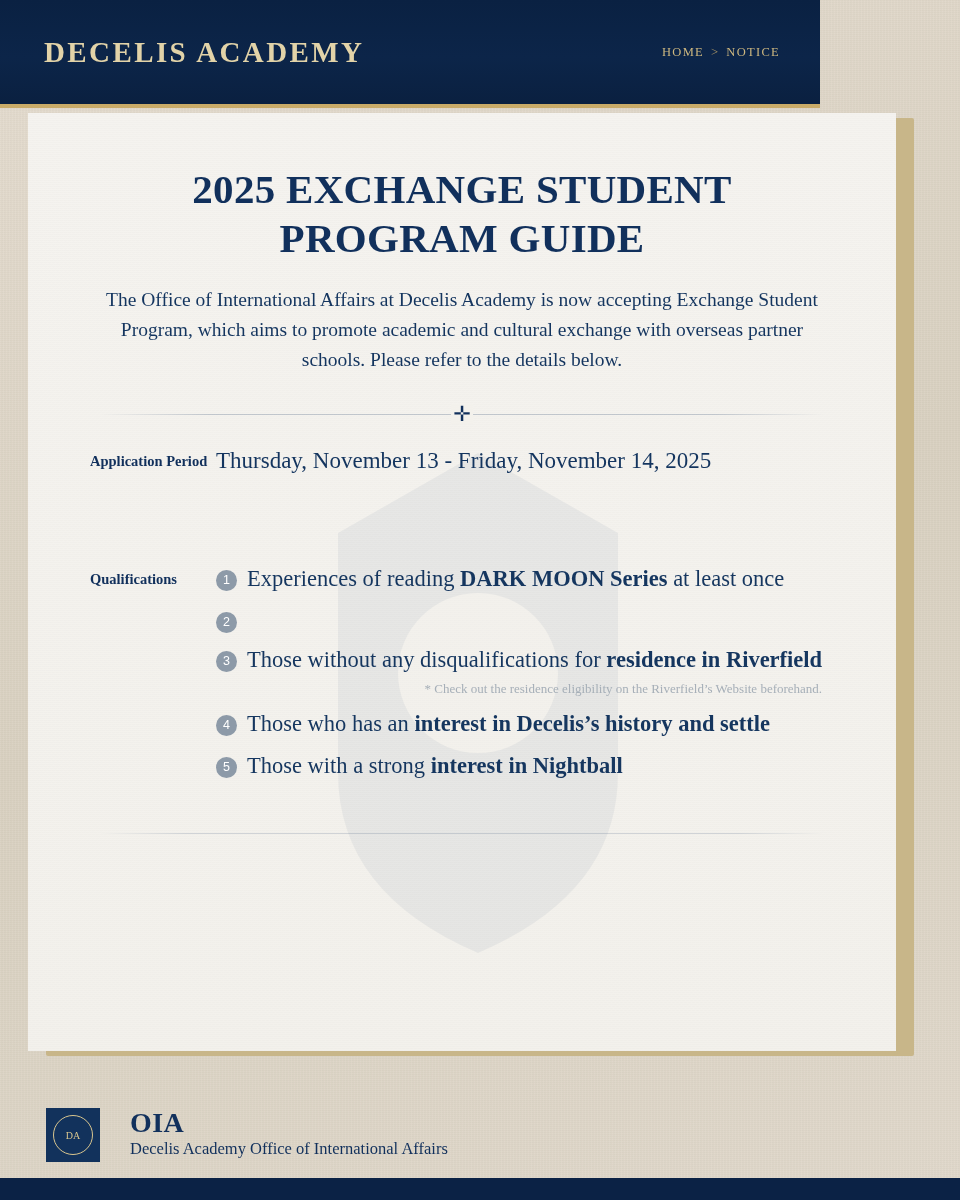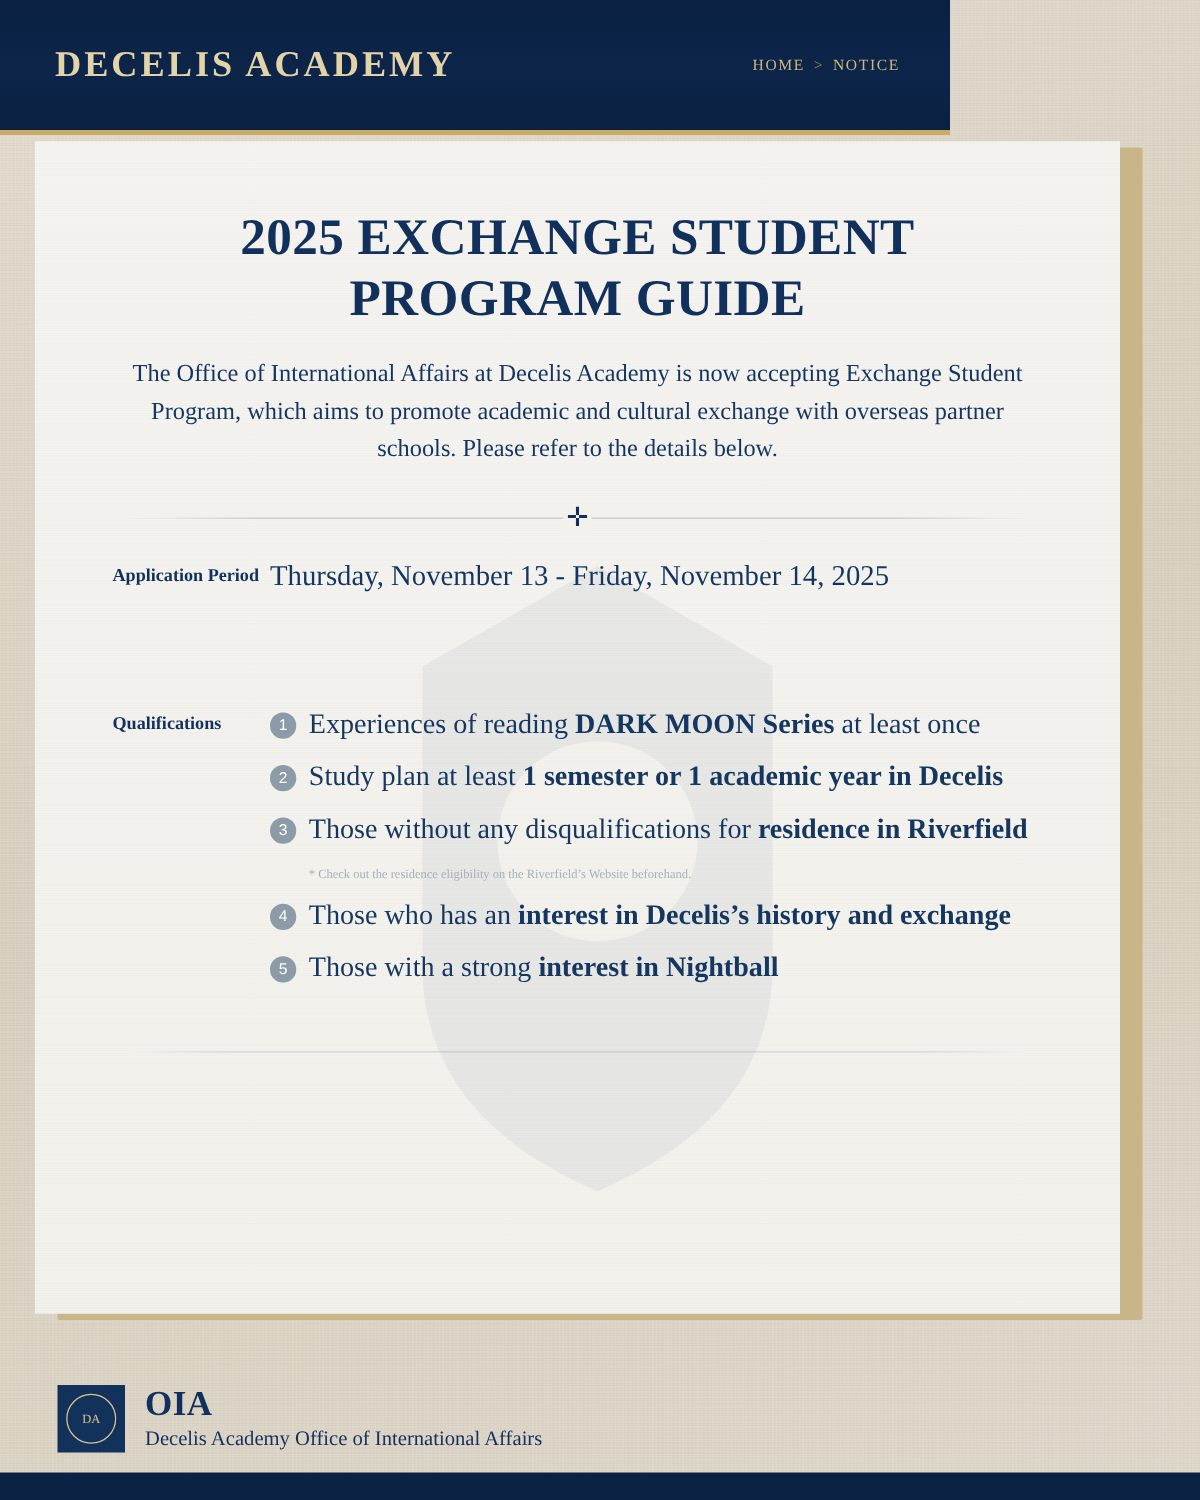--- a/index.html
+++ b/index.html
@@ -20,21 +20,21 @@
     background:
       repeating-linear-gradient(0deg, rgba(255,255,255,0.035) 0px, rgba(255,255,255,0.035) 1px, rgba(0,0,0,0.012) 1px, rgba(0,0,0,0.012) 2px),
       repeating-linear-gradient(90deg, rgba(255,255,255,0.03) 0px, rgba(255,255,255,0.03) 1px, rgba(0,0,0,0.01) 1px, rgba(0,0,0,0.01) 3px),
       linear-gradient(160deg, #e4dcce 0%, #d9d0c0 50%, #e0d8ca 100%);
   }
 
   
   .header {
     position: absolute;
     top: 0; left: 0;
-    width: 760px;
+    width: 820px;
     height: 108px;
     background: linear-gradient(180deg, #0a2142 0%, #0c2549 55%, #0a2040 100%);
     border-bottom: 4px solid #c9ab68;
     display: flex;
     align-items: center;
     justify-content: space-between;
     padding: 0 40px 0 44px;
   }
   .brand {
     color: #e2d3a8;
@@ -186,22 +186,23 @@
     margin-right: 10px;
   }
   .qual-text {
     color: #15365f;
     font-size: 22.5px;
     line-height: 1.33;
   }
   .qual-text b { font-weight: bold; }
   .qual-sub {
     color: #a6afb8;
-    font-size: 10px;
-    margin-top: 16px;
+    font-size: 13px;
+    margin-top: 6px;
+    text-align: right;
   }
 
   .row.inquiries .row-main { font-size: 23px; }
 
   .bottom-rule {
     margin: 26px 16px 0 16px;
     height: 1px;
     background: linear-gradient(90deg, rgba(17,48,92,0) 0%, rgba(17,48,92,0.16) 12%, rgba(17,48,92,0.16) 88%, rgba(17,48,92,0) 100%);
   }
 
@@ -216,22 +217,21 @@
     position: absolute;
     left: 0; bottom: 0;
     width: 960px; height: 22px;
     background: #0b2245;
   }
   .footer-content {
     position: absolute;
     left: 46px;
     bottom: 38px;
     display: flex;
-    align-items: center;
-    gap: 16px;
+    gap: 30px;
   }
   .seal {
     width: 54px; height: 54px;
     background: #12325c;
     display: flex; align-items: center; justify-content: center;
   }
   .seal-inner {
     width: 40px; height: 40px;
     border-radius: 50%;
     border: 1.5px solid #d9c68f;
@@ -303,35 +303,32 @@
           <div class="row-body">
             <ul class="qual-list" id="qual-list">
                 <li class="qual-item">
                   <span class="qual-num">1</span>
                   <div>
                     <div class="qual-text">Experiences of reading <b>DARK MOON Series</b> at least once</div>
                   </div>
                 </li>
                 <li class="qual-item">
                   <span class="qual-num">2</span>
-                  <div>
-                    <div class="qual-text">Study plan at least <b>1 semester or 1 academic year in Decelis</b></div>
-                  </div>
                 </li>
                 <li class="qual-item">
                   <span class="qual-num">3</span>
                   <div>
                     <div class="qual-text">Those without any disqualifications for <b>residence in Riverfield</b></div>
                     <div class="qual-sub">* Check out the residence eligibility on the Riverfield’s Website beforehand.</div>
                   </div>
                 </li>
                 <li class="qual-item">
                   <span class="qual-num">4</span>
                   <div>
-                    <div class="qual-text">Those who has an <b>interest in Decelis’s history and exchange</b></div>
+                    <div class="qual-text">Those who has an <b>interest in Decelis’s history and settle</b></div>
                   </div>
                 </li>
                 <li class="qual-item">
                   <span class="qual-num">5</span>
                   <div>
                     <div class="qual-text">Those with a strong <b>interest in Nightball</b></div>
                   </div>
                 </li>
               </ul>
           </div>

